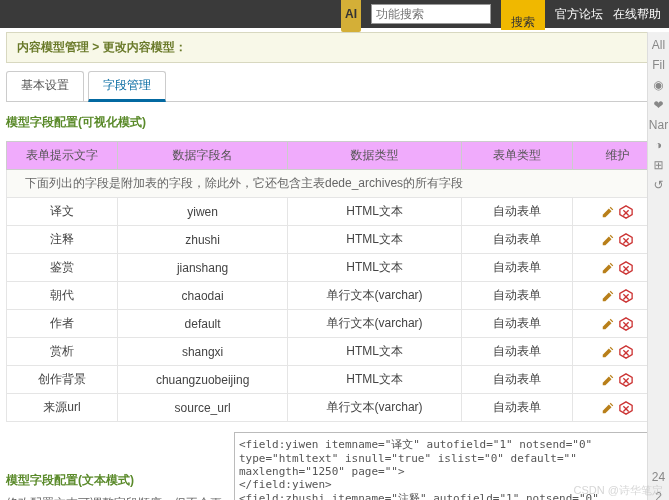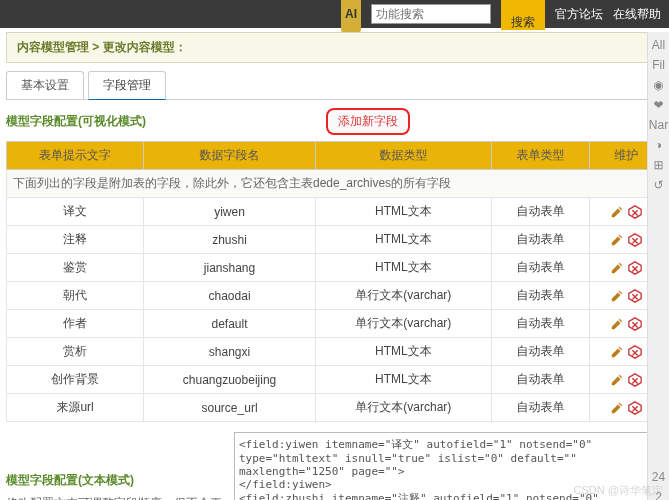--- a/index.html
+++ b/index.html
@@ -7,28 +7,28 @@
 .topbar{background:#3a3a3a;color:#fff;height:28px;display:flex;align-items:center;justify-content:flex-end;padding:0 8px;gap:10px}
 .topbar input{height:20px;width:120px;border:1px solid #999;padding:0 4px;background:#fff;color:#333}
 .topbar .sbtn{background:#f0b800;color:#333;border:none;height:32px;padding:16px 10px;font-weight:normal;cursor:pointer}
 .topbar .tlink{color:#fff;cursor:pointer}
 .topbar .badge{background:#d4af37;color:#333;padding:11px 4px;border-radius:2px;font-weight:bold}
 .main{padding:4px 6px;background:#fff}
 .crumb{background:#f8f8e8;border:1px solid #d8d8c0;padding:6px 10px;color:#6a7a2a;font-weight:bold;margin-bottom:8px}
 .crumb span{color:#6a7a2a}
 .tabs{display:flex;border-bottom:1px solid #ccc;margin-bottom:8px}
 .tab{padding:5px 14px;border:1px solid #ccc;border-bottom:none;margin-right:4px;background:#fff;color:#555;cursor:pointer;border-radius:3px 3px 0 0}
-.tab.active{background:#fff;border-bottom:1px solid #0369a1;margin-bottom:-1px;color:#404040}
+.tab.active{background:#fff;border-bottom:3px solid #0369a1;margin-bottom:-1px;color:#0369a1}
 .row1{display:flex;align-items:center;margin-bottom:6px}
 .sect-title{color:#5a8a2a;font-weight:bold;padding:4px 0}
 .addbtn-wrap{margin-left:180px}
 .addbtn{border:2px solid #e22;border-radius:8px;padding:3px 10px;color:#d33;background:#fafafa;cursor:pointer;display:inline-block}
 .grid{border:1px solid #ccc;border-collapse:collapse;width:100%}
-.grid th{background:#eab308;border:1px solid #ccc;padding:5px 6px;color:#555;font-weight:normal;text-align:center}
-.grid td{border:1px solid #e5e5e5;padding:5px 6px;text-align:center;color:#444}
+.grid th{background:#f0abfc;border:1px solid #ccc;padding:5px 6px;color:#555;font-weight:normal;text-align:center}
+.grid td{border:1px solid #e5e5e5;padding:5px 18px;text-align:center;color:#444}
 .note-row td{text-align:left;color:#666;background:#fafaf7}
 .ops{display:flex;gap:4px;justify-content:center}
 .ico{width:14px;height:14px;display:inline-block;cursor:pointer}
 .ico-edit svg{fill:#b87f1a}
 .ico-del svg{fill:#c33}
 .textsec{margin-top:10px;display:flex;gap:8px}
 .textsec .left{width:220px;padding-top:40px}
 .textsec .left .t1{color:#5a8a2a;font-weight:bold;margin-bottom:6px}
 .textsec .left .t2{color:#666}
 .textarea{flex:1;height:210px;border:1px solid #bbb;background:#fff;padding:4px;font-family:monospace;font-size:11px;color:#555;overflow:auto;white-space:pre-wrap;resize:none}
@@ -52,21 +52,20 @@
     <span>内容模型管理</span><span> &gt; </span><span>更改内容模型：</span>
   </div>
 
   <div class="tabs">
     <div class="tab">基本设置</div>
     <div class="tab active">字段管理</div>
   </div>
 
   <div class="row1">
     <div class="sect-title">模型字段配置(可视化模式)</div>
-    <div class="addbtn-wrap"><span class="addbtn">添加新字段</span></div>
   </div>
 
   <table class="grid">
     <thead>
         <tr>
       <th>表单提示文字</th>
       <th>数据字段名</th>
       <th>数据类型</th>
       <th>表单类型</th>
       <th>维护</th>

